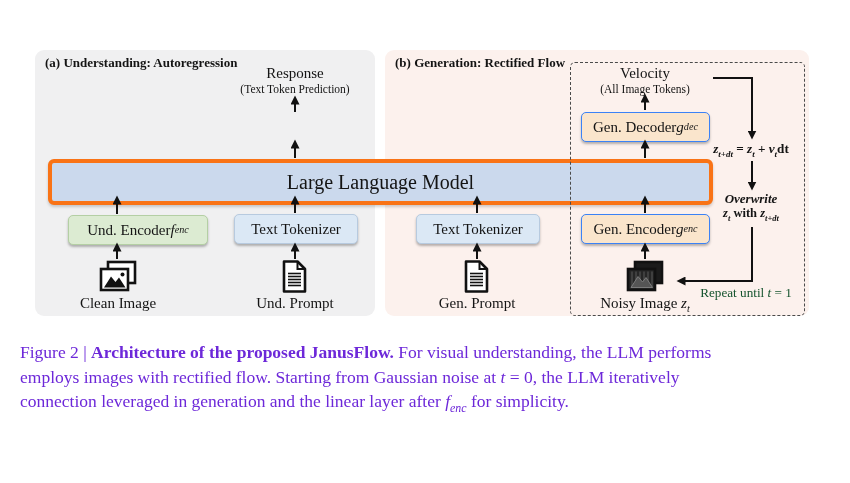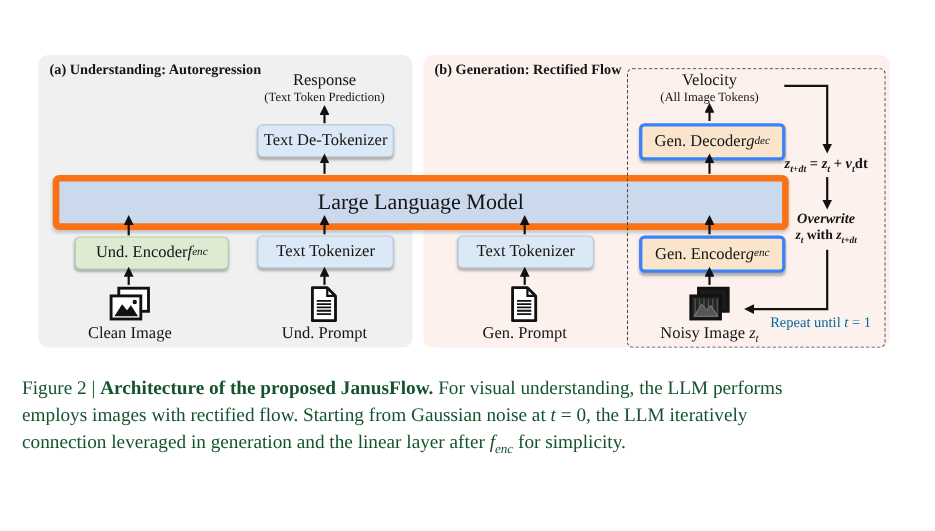--- a/index.html
+++ b/index.html
@@ -9,47 +9,47 @@
     overflow:hidden;
   }
   .panel{position:absolute;border-radius:9px;z-index:1;}
   .panel-a{left:35px;top:50px;width:340px;height:266px;background:#f0f0f1;}
   .panel-b{left:385px;top:50px;width:424px;height:266px;background:#fcf1ed;}
   .panel-title{position:absolute;font-size:13px;font-weight:bold;white-space:nowrap;z-index:2;}
   .dashed-box{position:absolute;left:570px;top:62px;width:233px;height:252px;
     border:1.6px dashed #4a4a4a;border-radius:5px;z-index:3;pointer-events:none;}
   .llm{
     position:absolute;left:48px;top:159px;width:657px;height:38px;
-    background:#cbd9ed;border:6px solid #f97316;border-radius:6px;
+    background:#cbd9ed;border:4px solid #f97316;border-radius:6px;
     box-shadow:0 2px 3px rgba(0,0,0,0.18);
     display:flex;align-items:center;justify-content:center;
     font-size:20px;z-index:2;white-space:nowrap;
   }
   .box{
     position:absolute;height:28px;border-radius:5px;
     display:flex;align-items:center;justify-content:center;
     font-size:15px;white-space:nowrap;z-index:3;
     box-shadow:0 2px 2.5px rgba(0,0,0,0.28);
   }
   .box-blue{background:#dbe8f5;border:1px solid #b7cadf;}
   .box-green{background:#dcebd2;border:1px solid #b4cfa4;margin-left:20px;}
-  .box-orange{background:#fae5cc;border:3px solid #3b82f6;}
+  .box-orange{background:#fae5cc;border:1px solid #3b82f6;}
   .lab{position:absolute;white-space:nowrap;z-index:3;transform:translateX(-50%);text-align:center;}
   .lab-main{font-size:15px;}
   .lab-note{font-size:11.5px;}
   .eq{font-size:13.2px;font-weight:bold;}
   .ow{font-size:13px;font-weight:bold;font-style:italic;}
   .ow2{font-size:12.5px;font-weight:bold;}
-  .repeat{font-size:13.2px;color:#0369a1;}
+  .repeat{font-size:13.2px;color:#14532d;}
   .v{font-style:italic;}
   sub{font-size:68%;font-style:italic;line-height:0;}
   .icon{position:absolute;z-index:3;}
   .arrows{position:absolute;left:0;top:0;z-index:4;pointer-events:none;}
   .caption{position:absolute;left:20px;top:340px;width:815px;font-size:17.5px;
-    line-height:24.5px;color:#14532d;z-index:2;}
+    line-height:24.5px;color:#6d28d9;z-index:2;}
   .caption .cl{white-space:nowrap;}
   .caption b{font-weight:bold;}
 </style>
 </head>
 <body>
 
 <div class="stage">
 
   <div class="panel panel-a"></div>
   <div class="panel panel-b"></div>
@@ -58,23 +58,20 @@
   <div class="panel-title" style="left:395px;top:55px">(b) Generation: Rectified Flow</div>
   <div class="panel-title" style="left:45px;top:55px">(a) Understanding: Autoregression</div>
 
   <div class="llm">
     <span>Large Language Model</span>
   </div>
 
   <div class="lab lab-main" style="left:295px;top:65px">Response</div>
   <div class="lab lab-note" style="left:295px;top:83px">(Text Token Prediction)</div>
 
-  <div class="box box-blue" style="left:234px;top:113px;width:122px">
-    <span>Text De-Tokenizer</span>
-  </div>
 
   <div class="box box-green" style="left:48px;top:215px;width:138px">
     <span>Und. Encoder </span>
       <span class="v">f</span>
       <sub>enc</sub>
   </div>
 
   <div class="box box-blue" style="left:234px;top:214px;width:122px">
     <span>Text Tokenizer</span>
   </div>

